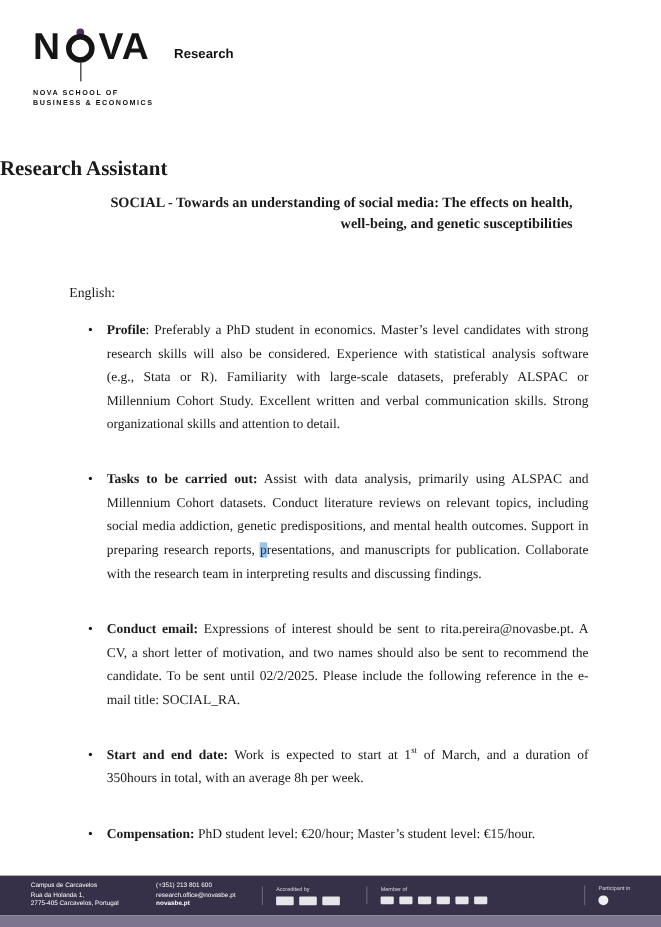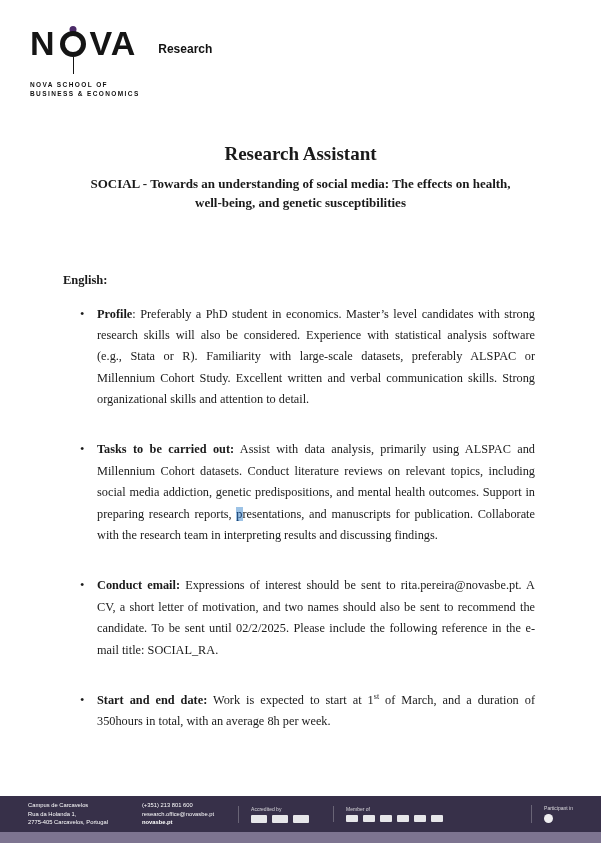--- a/index.html
+++ b/index.html
@@ -17,25 +17,25 @@
   .logo-row { display:flex; align-items:flex-start; }
   .wordmark { display:flex; align-items:center; font-family:"Liberation Sans", sans-serif; font-weight:900; font-size:34px; letter-spacing:1px; color:#151515; line-height:1; }
   .logo-ring-wrap { position:relative; width:26px; height:26px; margin:0 4px; }
   .logo-ring { position:absolute; top:1px; left:0; width:16px; height:16px; border:5px solid #151515; border-radius:50%; }
   .logo-dot { position:absolute; top:-4px; left:50%; transform:translateX(-50%); width:7px; height:7px; border-radius:50%; background:#4b2a68; }
   .logo-stem { position:absolute; top:27px; left:50%; width:1px; height:17px; background:#151515; }
   .research-label { font-family:"Liberation Sans", sans-serif; font-weight:700; font-size:12px; color:#111; margin:16px 0 0 22px; }
   .school-name { margin-top:20px; font-family:"Liberation Sans", sans-serif; font-weight:700; font-size:6.5px; letter-spacing:1.4px; line-height:1.45; color:#111; }
 
   
-  .doc-title { margin-top:44px; text-align:center; font-weight:700; font-size:19px; }
-  .doc-subtitle { margin:10px auto 0; max-width:440px; text-align:center; font-weight:700; font-size:13px; line-height:1.45; }
+  .doc-title { margin-top:44px; text-align:left; font-weight:700; font-size:19px; }
+  .doc-subtitle { margin:10px auto 0; max-width:440px; text-align:right; font-weight:700; font-size:13px; line-height:1.45; }
 
   .content { padding:0 66px 0 63px; }
-  .section-label { margin-top:60px; font-weight:700; font-size:12.5px; }
+  .section-label { margin-top:46px; font-weight:400; font-size:12.5px; }
 
   ul.bullets { margin:16px 0 0; padding:0 0 0 15px; list-style:none; }
   ul.bullets li { position:relative; padding-left:19px; font-size:12.3px; line-height:1.74; text-align:justify; }
   ul.bullets li + li { margin-top:29px; }
   ul.bullets li::before { content:"\2022"; position:absolute; left:2px; top:0; font-size:12.5px; }
   ul.bullets strong { font-weight:700; }
   .hl { background:#9dc3e6; color:#123a6b; }
   sup { font-size:8px; line-height:0; }
 
   
@@ -102,20 +102,23 @@
       </li>
 
       <li>
         <strong>Conduct email:</strong><span> Expressions of interest should be sent to rita.pereira@novasbe.pt. A CV, a short letter of motivation, and two names should also be sent to recommend the candidate. To be sent until 02/2/2025. Please include the following reference in the e-mail title: SOCIAL_RA.</span>
       </li>
 
       <li>
         <strong>Start and end date:</strong><span> Work is expected to start at 1</span><sup>st</sup><span> of March, and a duration of 350hours in total, with an average 8h per week.</span>
       </li>
 
+      <li>
+        <strong>Compensation:</strong><span> PhD student level: €20/hour; Master’s student level: €15/hour.</span>
+      </li>
 
     </ul>
   </div>
 
   <div class="footer">
 
     <div class="f-address">
       <div>Campus de Carcavelos</div>
       <div>Rua da Holanda 1,</div>
       <div>2775-405 Carcavelos, Portugal</div>

